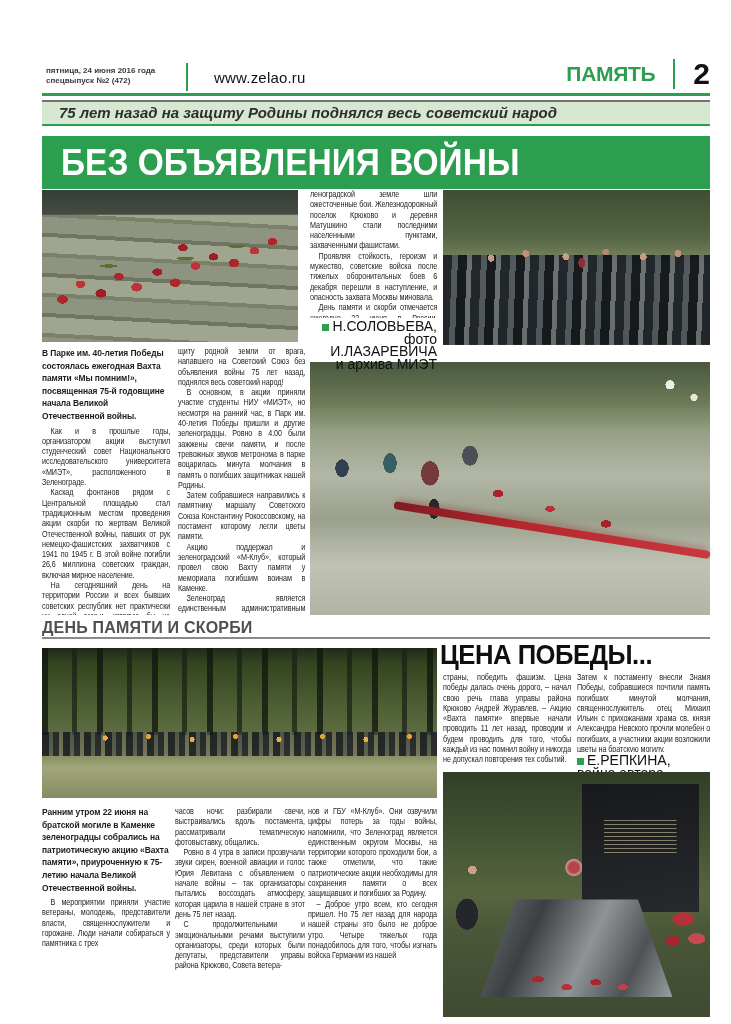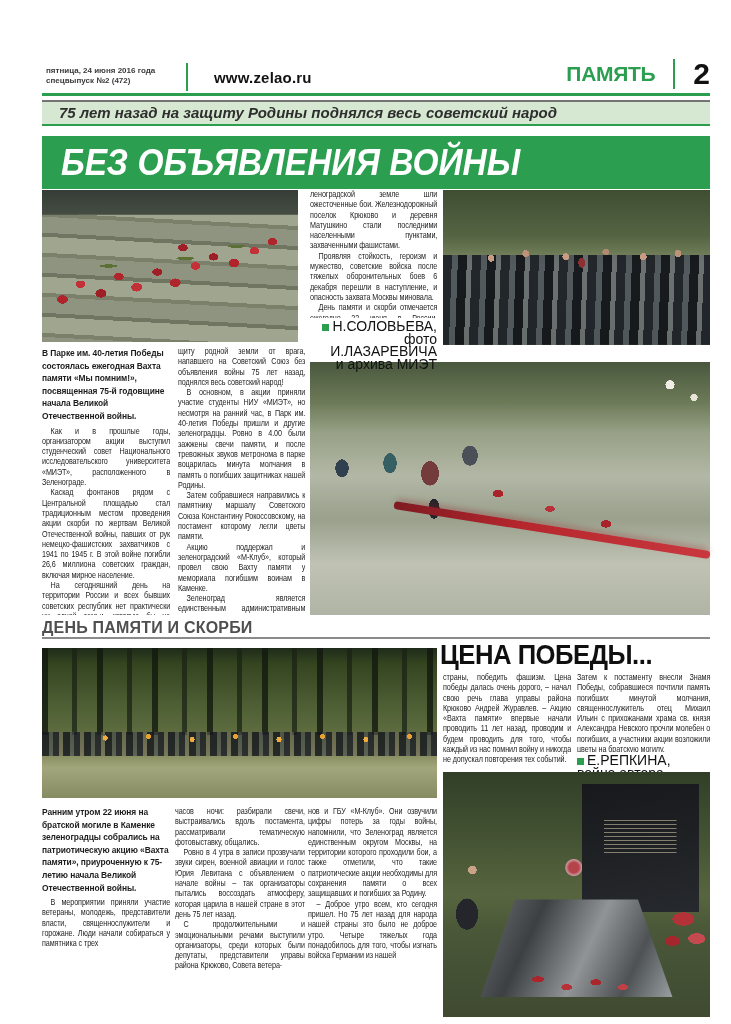--- a/index.html
+++ b/index.html
@@ -3,32 +3,32 @@
 <meta charset="utf-8">
 <style>
   html,body{margin:0;padding:0;background:#e8e8e8;}
   #page{position:relative;width:731px;height:1024px;background:#ffffff;overflow:hidden;
         font-family:"Liberation Sans","DejaVu Sans",sans-serif;color:#1d1d1d;}
   .abs{position:absolute;}
 
   
   .date-block{left:46px;top:66px;font-size:8px;line-height:10px;font-weight:600;color:#3a3a3a;}
   .vdiv1{left:186px;top:63px;width:2px;height:28px;background:#2b9e50;}
-  .site{left:214px;top:69px;font-size:15px;font-weight:bold;color:#111;letter-spacing:.2px;}
+  .site{left:214px;top:69px;font-size:15px;font-weight:normal;color:#111;letter-spacing:.2px;}
   .pageinfo{right:21px;top:57px;display:flex;align-items:center;gap:18px;}
   .section-label{font-size:21px;font-weight:bold;color:#2b9e50;letter-spacing:-.3px;}
   .vdiv2{width:2px;height:30px;background:#2b9e50;}
   .page-number{font-size:30px;font-weight:bold;color:#111;}
   .hline{left:42px;top:93px;width:668px;height:2.5px;background:#2b9e50;}
 
   .strapline{left:42px;top:100px;width:668px;height:26px;box-sizing:border-box;
     background:#d7e8d2;border-top:2px solid #737373;border-bottom:2px solid #2b9e50;
     font-style:italic;font-weight:bold;font-size:15px;line-height:21px;padding-left:17px;color:#2e2e2e;}
 
-  .banner{left:42px;top:136px;width:668px;height:53px;background:#2b9e50;display:flex;align-items:center;font-style:italic;}
+  .banner{left:42px;top:136px;width:668px;height:53px;background:#2b9e50;display:flex;align-items:center;}
   .banner span{display:inline-block;color:#fff;font-weight:bold;font-size:36px;letter-spacing:0;
     transform:scaleX(.93);transform-origin:0 50%;margin-left:19px;white-space:nowrap;}
 
   
   .col{overflow:hidden;text-align:justify;transform:scaleX(.86);transform-origin:0 0;}
   .p{margin:0;font-size:8.4px;line-height:10.3px;letter-spacing:-.1px;}
   .ind{text-indent:10px;}
   .lead{margin:0 0 3px 0;font-weight:bold;font-size:9.8px;line-height:12.6px;text-align:left;letter-spacing:-.1px;}
   .byline{font-weight:normal;font-size:14px;line-height:12.5px;color:#111;text-align:right;}
   .byline .sq{display:inline-block;width:7px;height:7px;background:#2b9e50;margin-right:3px;}

